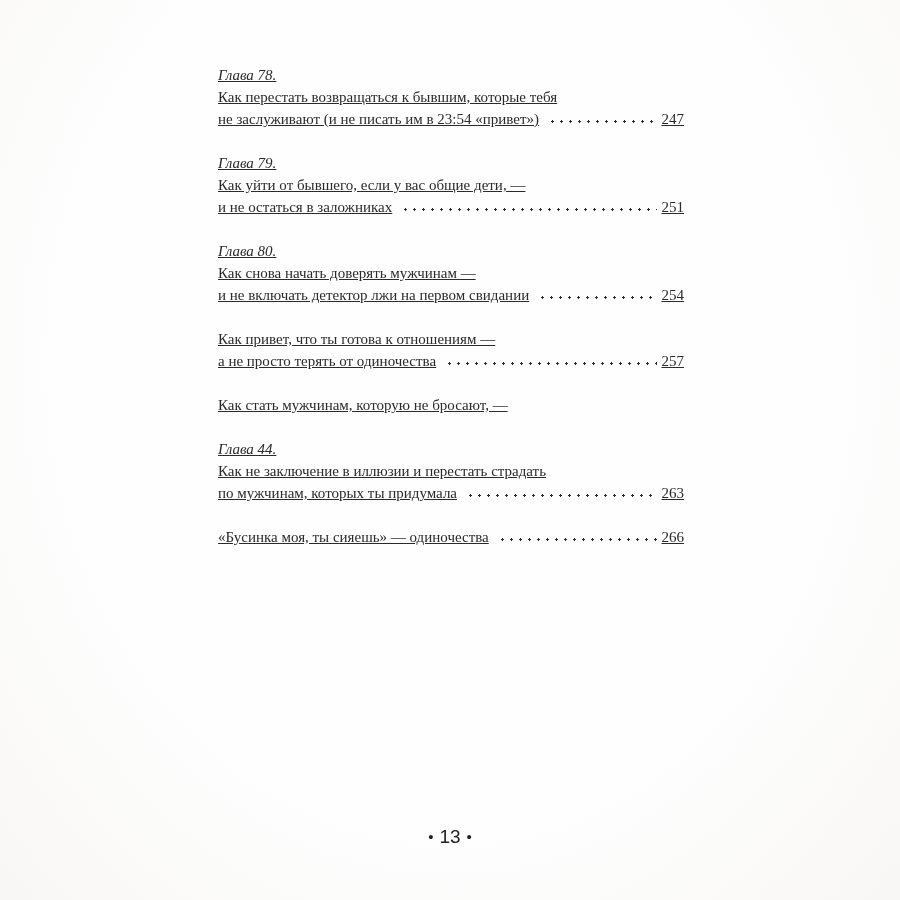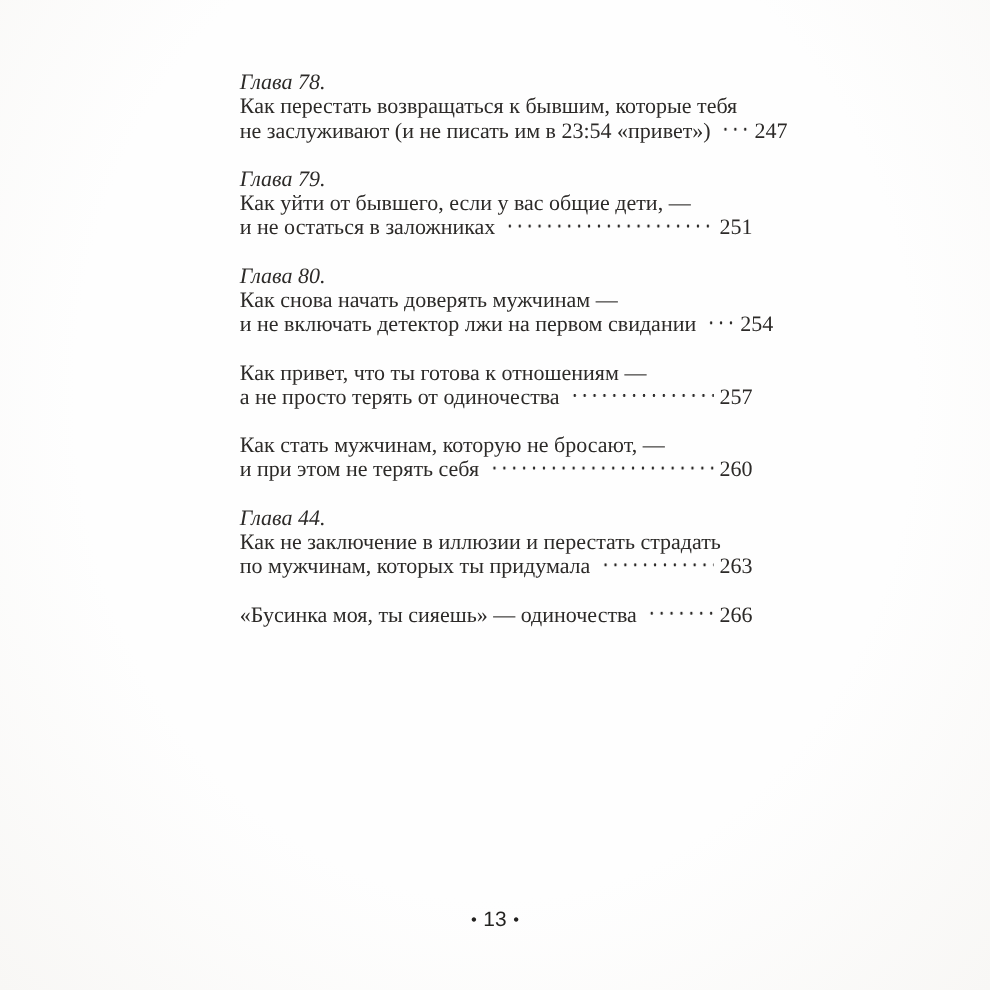--- a/index.html
+++ b/index.html
@@ -16,32 +16,33 @@
     overflow: hidden;
   }
   .toc {
     position: absolute;
     left: 218px;
     top: 64px;
     width: 466px;
   }
   .entry {
     margin-bottom: 22px;
-    font-size: 20px;
+    font-size: 15px;
     line-height: 22px;
+    text-decoration: underline;
   }
   .chapter {
     font-style: italic;
   }
   .line {
     white-space: nowrap;
   }
   .lastline {
     display: flex;
-    align-items: center;
+    align-items: flex-end;
   }
   .lastline .txt {
     white-space: nowrap;
   }
   .leader {
     flex: 1 1 auto;
     min-width: 28px;
     height: 13px;
     margin-left: 7px;
     margin-right: 5px;
@@ -122,25 +123,20 @@
         <span class="txt">а не просто терять от одиночества</span>
         <span class="leader"></span>
         <span class="pagenum">257</span>
       </div>
     </section>
 
     <section class="entry">
       <div>
           <div class="line">Как стать мужчинам, которую не бросают, —</div>
         </div>
-      <div class="lastline">
-        <span class="txt">и при этом не терять себя</span>
-        <span class="leader"></span>
-        <span class="pagenum">260</span>
-      </div>
     </section>
 
     <section class="entry">
       <div class="chapter line">Глава 44.</div>
       <div>
           <div class="line">Как не заключение в иллюзии и перестать страдать</div>
         </div>
       <div class="lastline">
         <span class="txt">по мужчинам, которых ты придумала</span>
         <span class="leader"></span>

